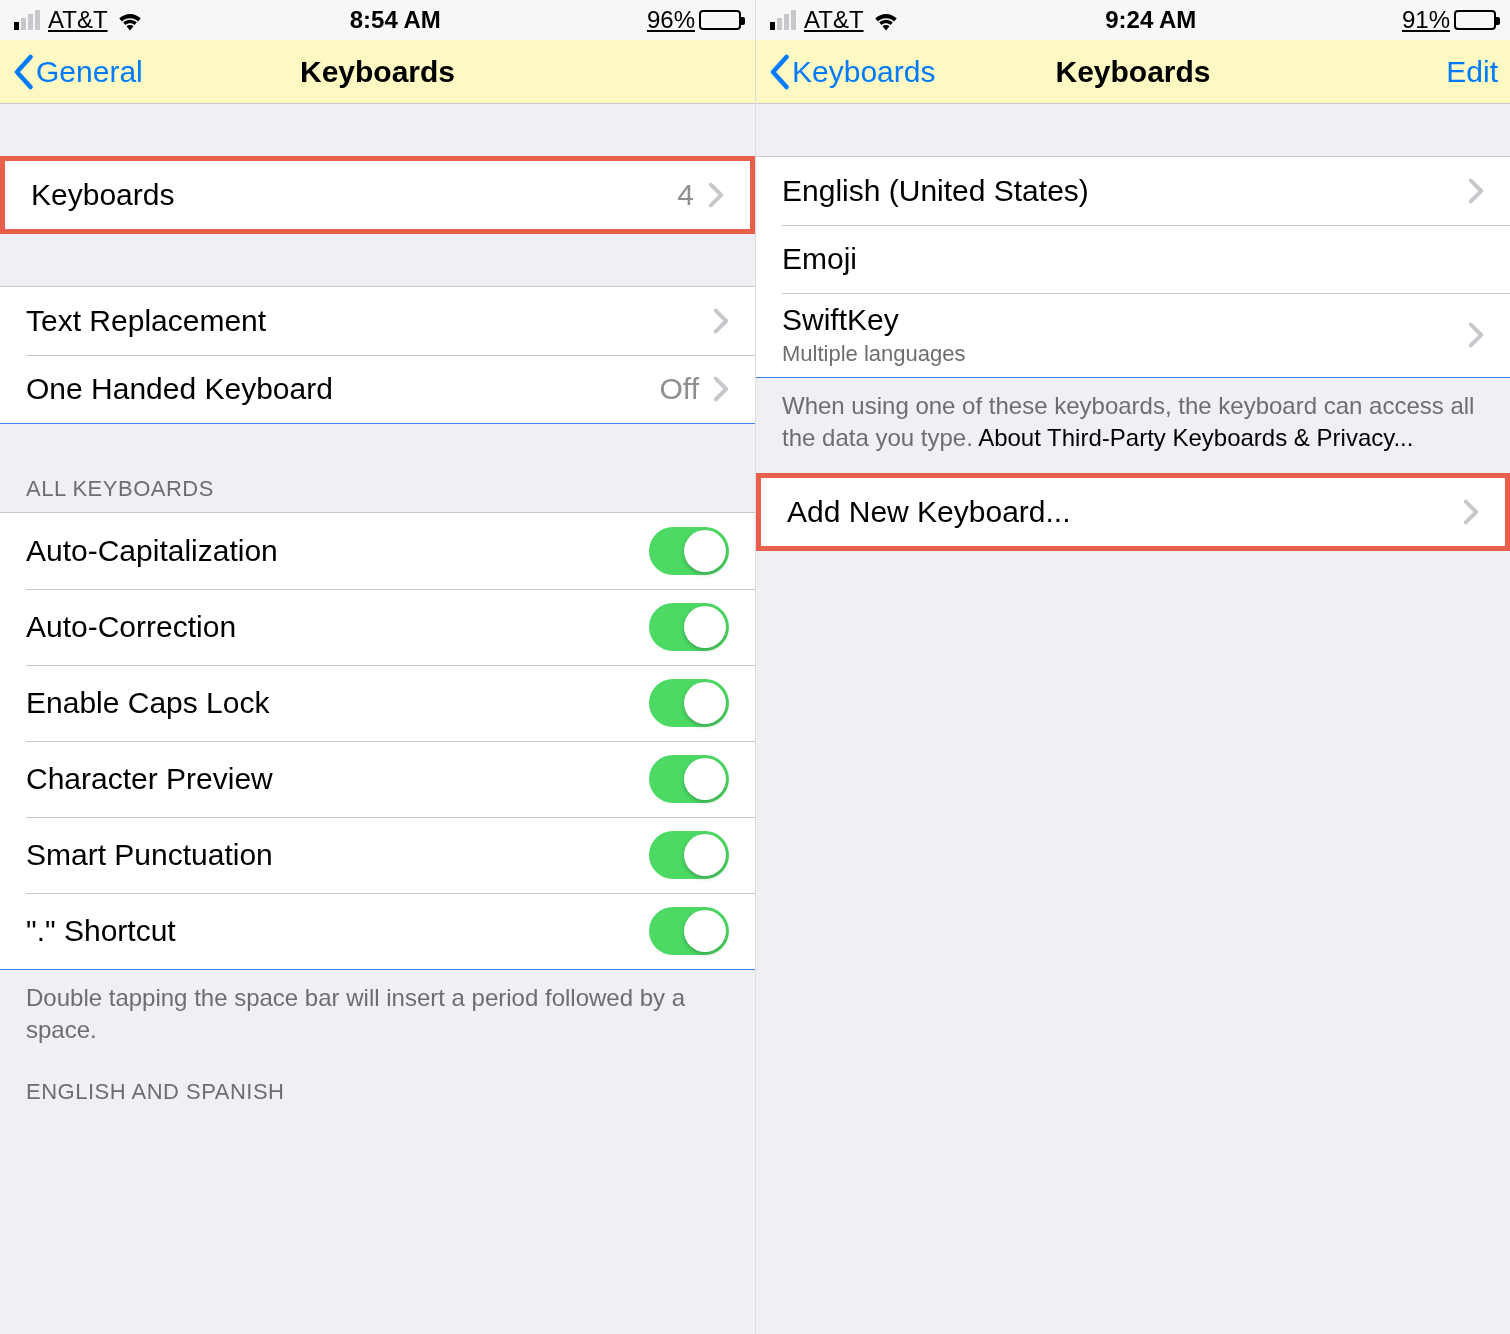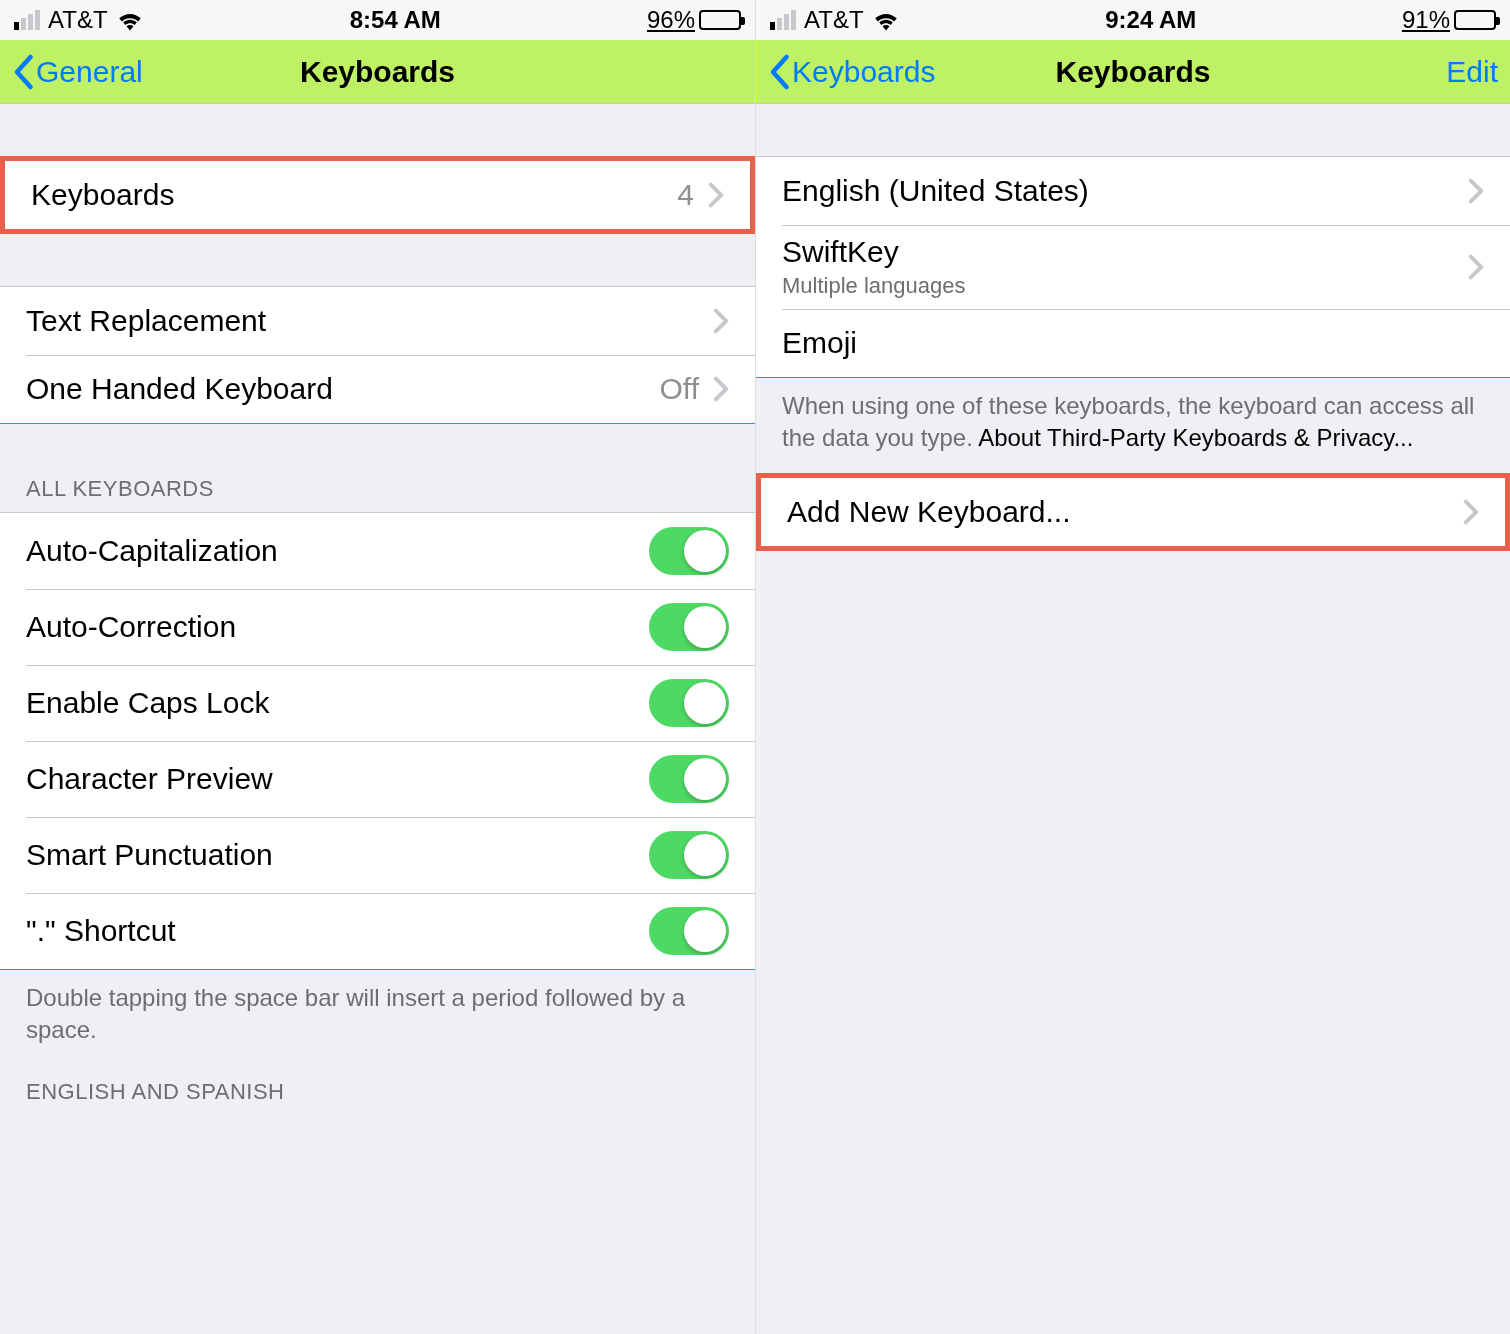--- a/index.html
+++ b/index.html
@@ -46,21 +46,21 @@
   }
   .battery-body::after {
     content:''; position:absolute; right:-6px; top:5px; width:4px; height:8px;
     background:#000; border-radius:0 2px 2px 0;
   }
   .battery-fill { height:100%; background:#000; border-radius:1px;}
 
   
   .nav-bar {
     height: 64px;
-    background: #bef264;
+    background: #fef9c3;
     border-bottom: 1px solid #c8c7cc;
     display: flex;
     align-items: center;
     justify-content: space-between;
     padding: 0 12px;
     position: relative;
   }
   .nav-back { display:flex; align-items:center; color:#007aff; font-size:30px; cursor:pointer;}
   .nav-back svg { width:22px; height:36px; margin-right:2px; }
   .nav-title {
@@ -111,21 +111,21 @@
   }
   .highlight-wrap {
     border: 5px solid #e8604c;
   }
   .hspacer-wrap {
     padding: 0;
   }
 
   .wifi-icon svg { width:28px; height:22px; display:block; }
 
-  .carrier { font-size:24px; font-weight:400; }
+  .carrier { font-size:24px; font-weight:400;text-decoration:underline; }
 
 </style>
 </head>
 <body>
 
 <div class="screen">
 
   <div class="status-bar">
     <div class="status-left">
       <span class="signal-bars">
@@ -282,36 +282,36 @@
       <div class="cell">
         <span class="cell-label">English (United States)</span>
         <span class="cell-right">
           <span class="chevron">
               <svg viewBox="0 0 12 20">
                 <path d="M2 2l8 8-8 8" stroke="#c7c7cc" stroke-width="3" fill="none" stroke-linecap="round" stroke-linejoin="round"></path>
               </svg>
             </span>
         </span>
       </div>
+      <div class="cell">
+        <span class="cell-label">Emoji</span>
+      </div>
       <div class="cell" style="padding-top:10px;padding-bottom:10px;">
         <div class="cell-main">
           <span class="cell-label">SwiftKey</span>
           <span class="cell-sub">Multiple languages</span>
         </div>
         <span class="cell-right">
           <span class="chevron">
               <svg viewBox="0 0 12 20">
                 <path d="M2 2l8 8-8 8" stroke="#c7c7cc" stroke-width="3" fill="none" stroke-linecap="round" stroke-linejoin="round"></path>
               </svg>
             </span>
         </span>
       </div>
-      <div class="cell">
-        <span class="cell-label">Emoji</span>
-      </div>
     </div>
     <div class="group-footer">
       <span>When using one of these keyboards, the keyboard can access all the data you type. </span><a href="#">About Third-Party Keyboards &amp; Privacy...</a>
     </div>
   </div>
 
   <div class="group" style="margin-top:18px;">
     <div class="cell-list highlight-wrap hspacer-wrap">
       <div class="cell">
         <span class="cell-label">Add New Keyboard...</span>

